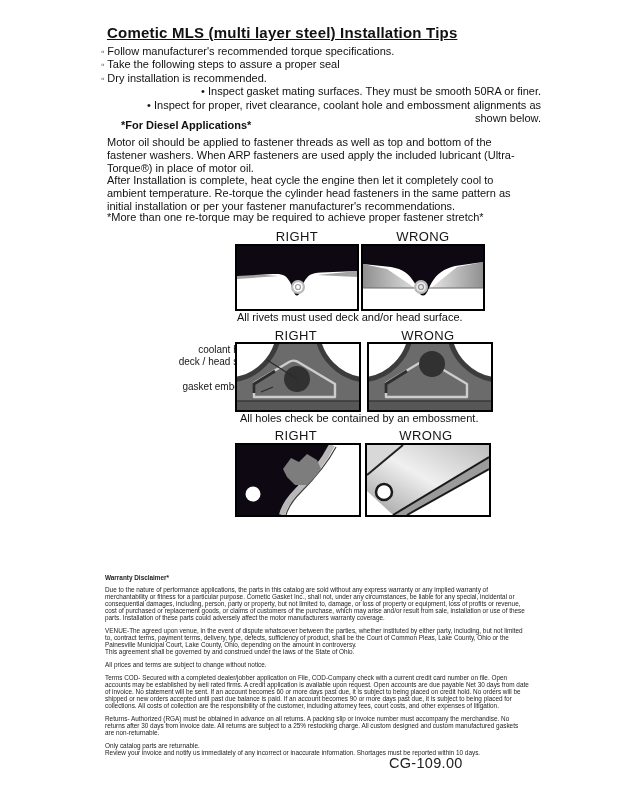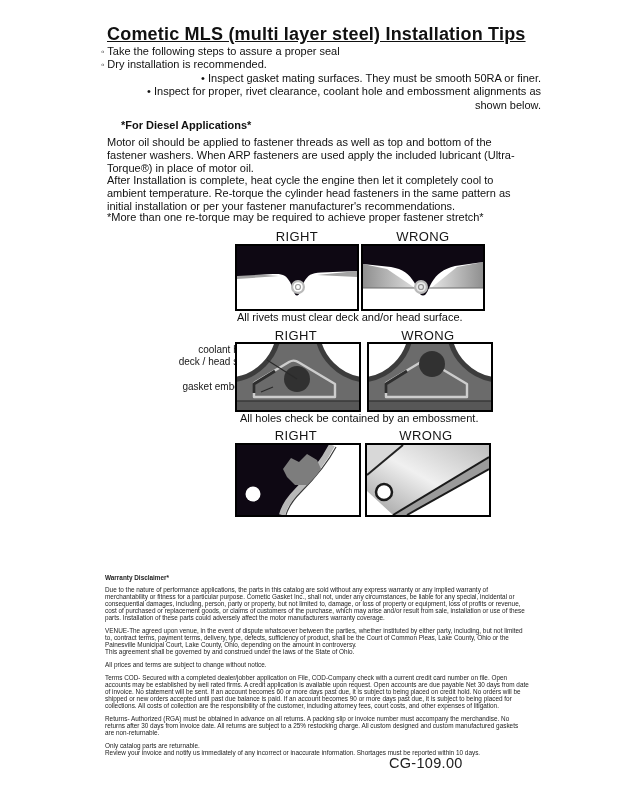--- a/index.html
+++ b/index.html
@@ -1,21 +1,21 @@
 <!DOCTYPE html>
 <html><head>
 <meta charset="utf-8">
 <style>
   html,body{margin:0;padding:0;background:#e8e8e8;}
   .page{
     position:relative;width:618px;height:800px;margin:0 auto;background:#ffffff;
     font-family:"Liberation Sans", sans-serif;color:#111;overflow:hidden;
   }
   .title{
-    position:absolute;left:107px;top:24px;font-size:18px;font-weight:bold;
+    position:absolute;left:107px;top:24px;font-size:15px;font-weight:bold;
     text-decoration:underline;letter-spacing:.2px;
   }
   .bullets{position:absolute;left:101px;top:45px;width:440px;font-size:11px;line-height:13.4px;}
   .b1::before{content:"◦ ";font-size:10px;}
   .b2{margin-left:15px;text-align:right;}
   .b2::before{content:"• ";}
   .diesel-heading{position:absolute;left:121px;top:119px;font-size:11px;font-weight:bold;}
   .para{position:absolute;left:107px;width:424px;font-size:11px;line-height:13.2px;}
   .p1{top:136px;}
   .p2{top:174px;}
@@ -32,20 +32,21 @@
   .footer-code{position:absolute;left:389px;top:755px;font-size:14.5px;letter-spacing:.3px;color:#222;}
 </style>
 </head>
 <body>
 
 <div class="page">
 
   <div class="title">Cometic MLS (multi layer steel) Installation Tips</div>
 
   <div class="bullets">
+    <div class="b1">Follow manufacturer's recommended torque specifications.</div>
     <div class="b1">Take the following steps to assure a proper seal</div>
     <div class="b1">Dry installation is recommended.</div>
     <div class="b2">Inspect gasket mating surfaces.  They must be smooth 50RA or finer.</div>
     <div class="b2">Inspect for proper, rivet clearance, coolant hole and embossment alignments as shown below.</div>
   </div>
 
   <div class="diesel-heading">*For Diesel Applications*</div>
   <div class="para p1">Motor oil should be applied to fastener threads as well as top and bottom of the fastener washers. When ARP fasteners are used apply the included lubricant (Ultra-Torque®) in place of motor oil.</div>
   <div class="para p2">After Installation is complete, heat cycle the engine then let it completely cool to ambient temperature. Re-torque the cylinder head fasteners in the same pattern as initial installation or per your fastener manufacturer's recommendations.</div>
   <div class="para p3">*More than one re-torque may be required to achieve proper fastener stretch*</div>
@@ -81,21 +82,21 @@
       <polygon points="0,18 0,42 52,42 24,23" fill="url(#gL)"></polygon>
       <polygon points="120,16 120,42 68,42 94,21" fill="url(#gR)"></polygon>
       <line x1="0" y1="42" x2="120" y2="42" stroke="#6a6a6a" stroke-width="1"></line>
       <path d="M0,0 H120 V16 L92,20 C80,23 74,28 69,36 C65,43 64,49.5 60,49.5 C56,49.5 55,43 51,36 C46,28 40,23 28,21 L0,18 Z" fill="#0e0813"></path>
       <circle cx="58" cy="41" r="7" fill="#b9b9b9"></circle>
       <circle cx="58" cy="41" r="4.8" fill="#e9e9e9"></circle>
       <circle cx="58" cy="41" r="2.5" fill="none" stroke="#8f8f8f" stroke-width="1.2"></circle>
     </svg>
   </div>
 
-  <div class="caption" style="left:237px;top:312px;">All rivets must clear deck and/or head surface.</div>
+  <div class="caption" style="left:237px;top:312px;">All rivets must used deck and/or head surface.</div>
 
   <div class="dlabel" style="left:235px;top:328px;">RIGHT</div>
   <div class="dlabel" style="left:367px;top:328px;">WRONG</div>
 
   <div class="sidelabel prelines" style="left:120px;top:344px;width:146px;">coolant hole on
 deck / head surface</div>
   <div class="sidelabel" style="left:120px;top:381px;width:152px;">gasket embossment</div>
 
   <div class="panel" style="left:235px;top:342px;">
     <svg width="122" height="66" viewBox="0 0 122 66">

